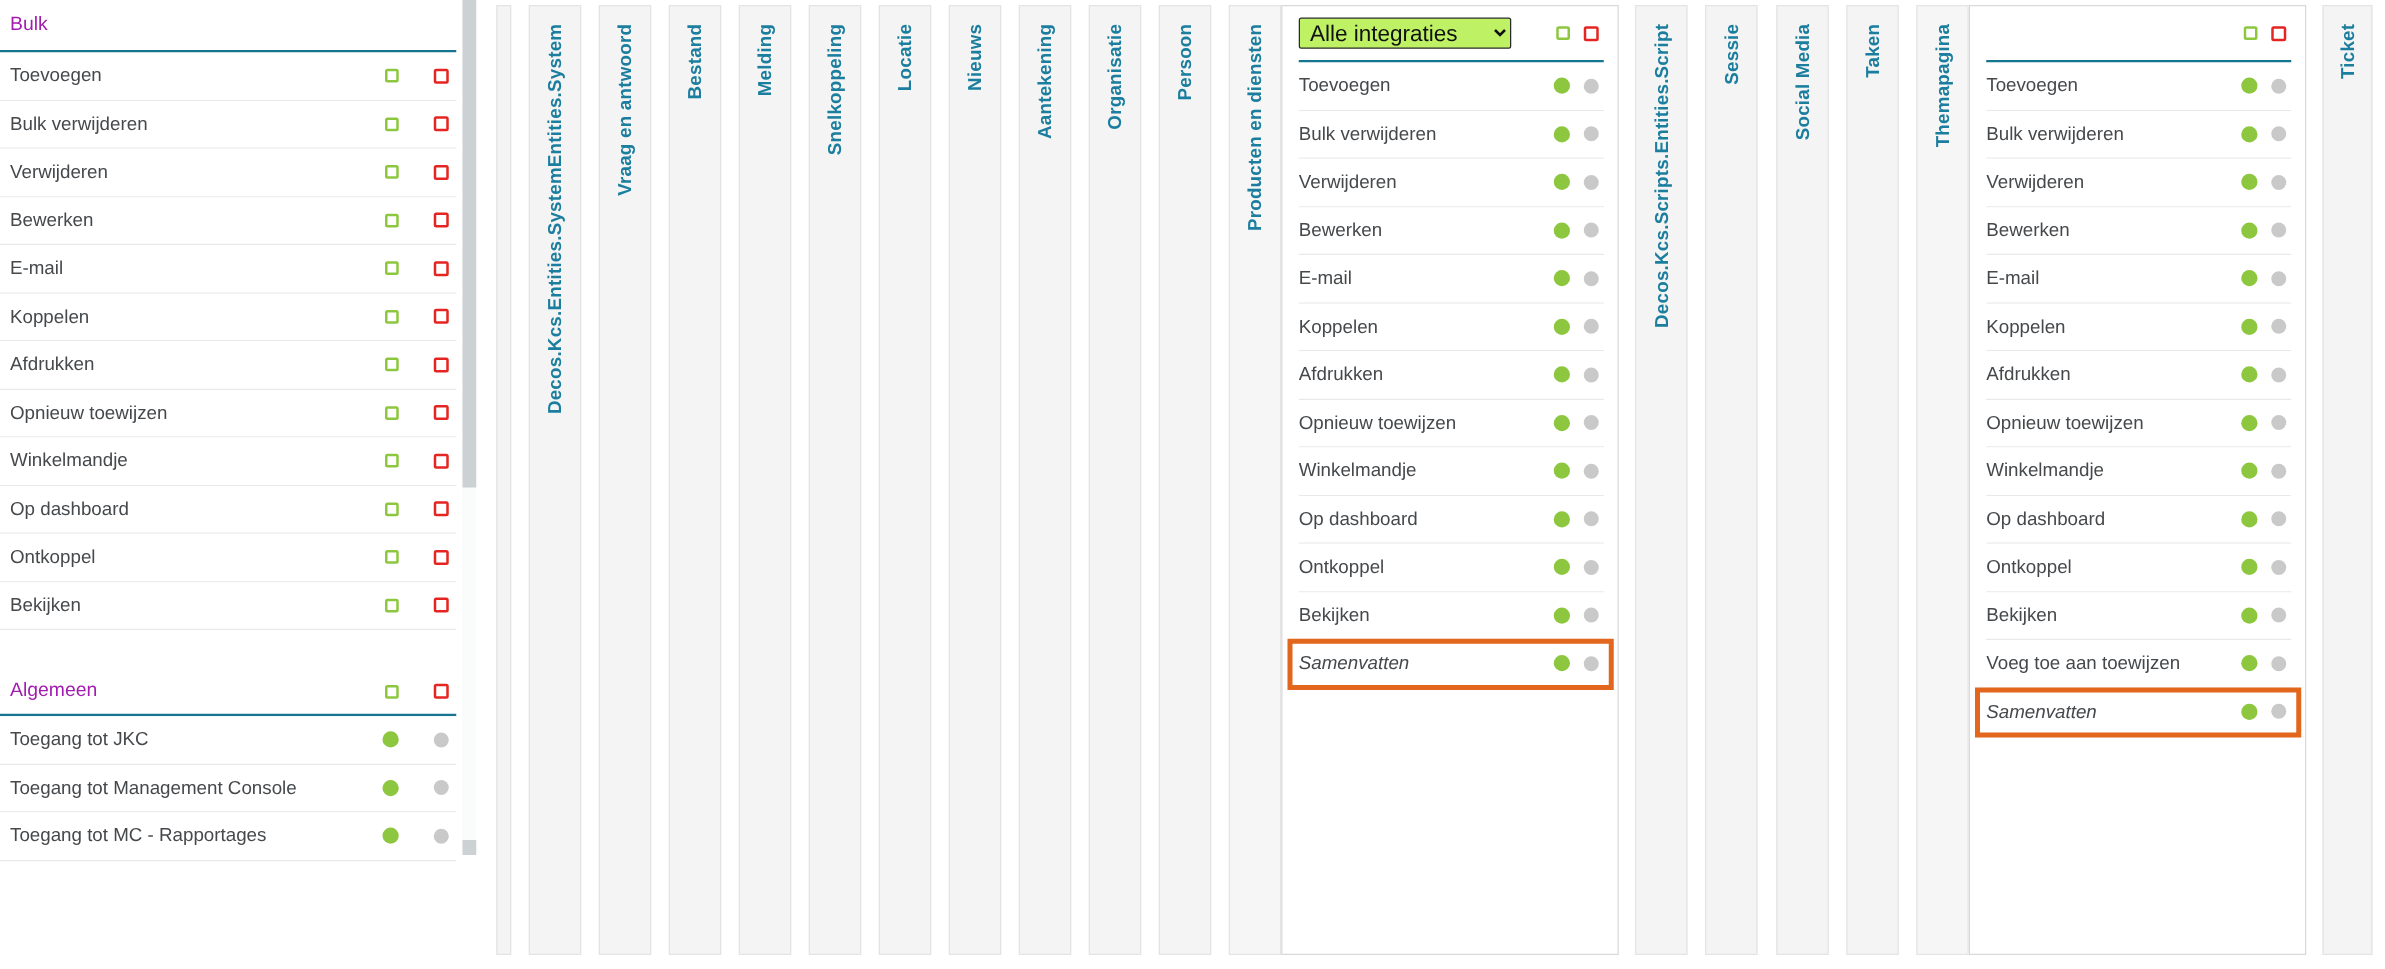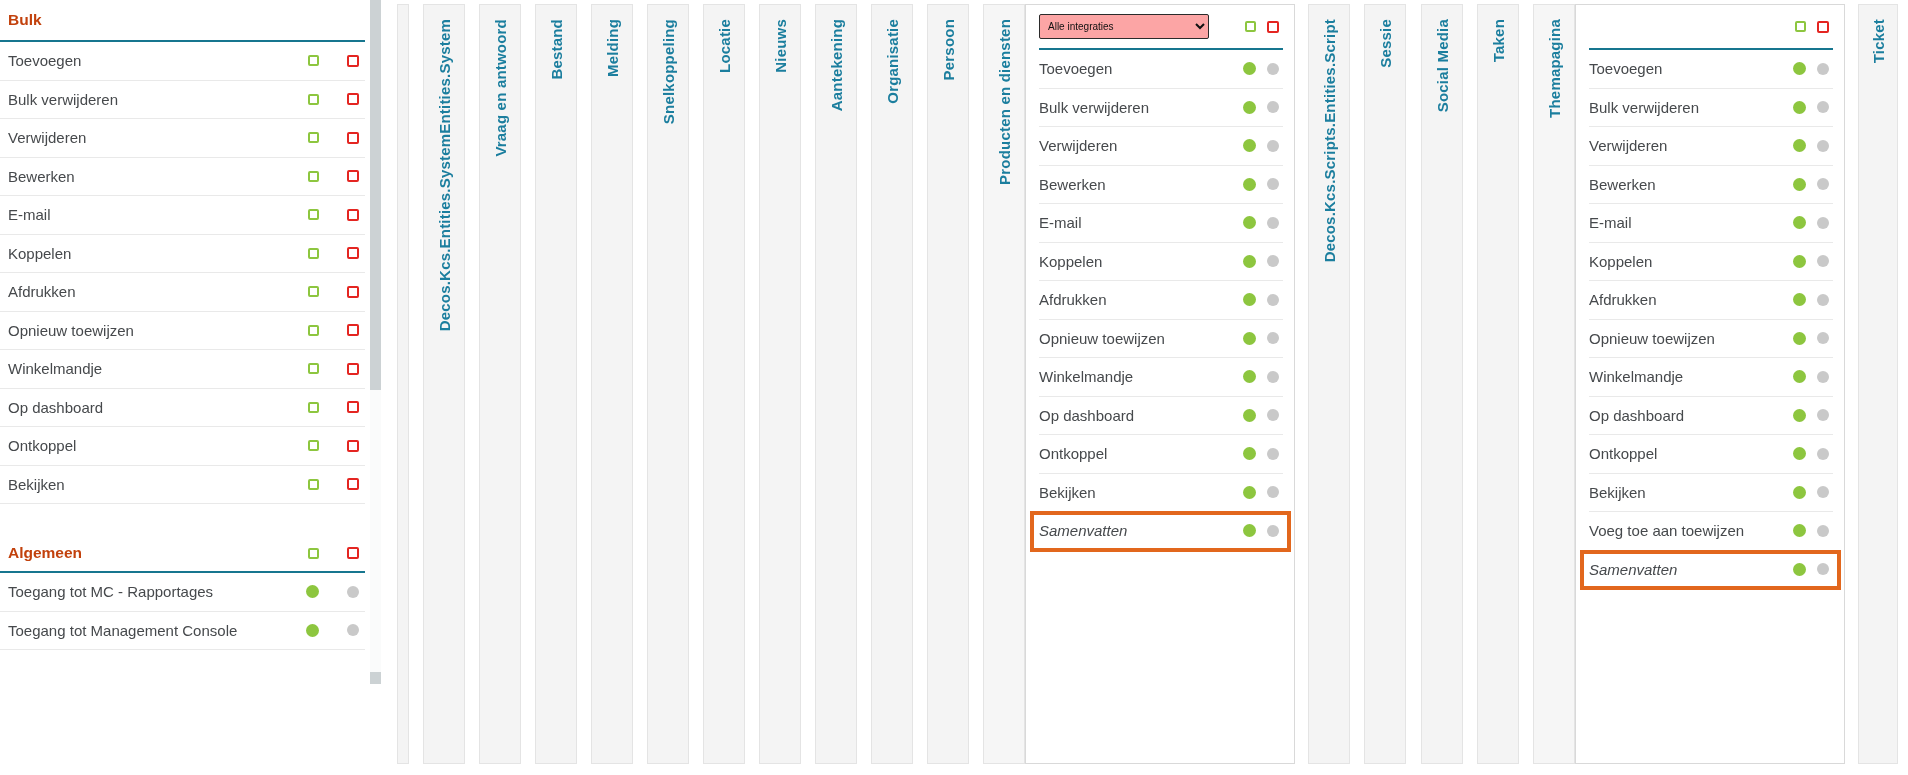--- a/index.html
+++ b/index.html
@@ -3,21 +3,21 @@
 <meta charset="utf-8">
 <style>
   * { margin:0; padding:0; box-sizing:border-box; }
   body { font-family:"Liberation Sans","DejaVu Sans",sans-serif; background:#fff; }
   #page { position:relative; width:1908px; height:775px; background:#fff; overflow:hidden; }
 
   
   .left-panel { position:absolute; left:0; top:0; width:365px; }
   .lp-header { display:flex; align-items:center; height:42px; border-bottom:2px solid #17768f;
                padding-left:8px; padding-right:6px; }
-  .lp-header .hdr-text { color:#c2410c; font-weight:700; font-size:15.5px; }
+  .lp-header .hdr-text { color:#a21caf; font-weight:400; font-size:15.5px; }
   .lp-header.algemeen { height:38px;text-align:center; }
   .lp-gap { height:31px; }
 
   .row { position:relative; display:flex; align-items:center; height:38.5px;
          border-bottom:1px solid #e9e9e9; padding-left:8px; padding-right:6px; background:#fff; }
   .row-label { flex:1; font-size:15px; color:#46494c; white-space:nowrap; overflow:hidden; }
   .spacer { flex:1; }
 
   .sq { flex:none; border-radius:2px; }
   .sq-green { width:11px; height:11px; border:2px solid #8dc63f; }
@@ -48,22 +48,22 @@
   .strip.sliver { width:12px; padding-top:0; }
 
   
   .expanded { position:absolute; top:4px; height:760px; }
   .expanded .strip-part { position:absolute; left:0; top:0; bottom:0; width:42px; background:#f6f6f6;
                           border:1px solid #e4e4e4; display:flex; justify-content:center;
                           align-items:flex-start; padding-top:14px; }
   .expanded .panel { position:absolute; left:42px; top:0; bottom:0; right:0; background:#fff;
                      border:1px solid #d9d9d9; padding:0 11px 0 13px; }
   .panel-header { display:flex; align-items:center; height:45px; border-bottom:2px solid #17768f; }
-  .panel-header select { width:170px; height:25px; font-family:inherit; font-size:10px; color:#111;
-                         border:1px solid #2b2b2b; border-radius:2px; background:#fca5a5; padding:0 4px; }
+  .panel-header select { width:170px; height:25px; font-family:inherit; font-size:18px; color:#111;
+                         border:1px solid #2b2b2b; border-radius:2px; background:#bef264; padding:0 4px; }
 </style>
 </head>
 <body>
 
 <div id="page">
 
   <div class="left-panel">
     <div class="lp-header">
       <span class="hdr-text">Bulk</span>
     </div>
@@ -133,26 +133,31 @@
     <div class="lp-gap"></div>
 
     <div class="lp-header algemeen">
       <span class="hdr-text">Algemeen</span>
       <span class="spacer"></span>
       <span class="sq sq-green"></span>
       <span class="sq sq-red"></span>
     </div>
     <div>
         <div class="row">
-          <span class="row-label">Toegang tot MC - Rapportages</span>
+          <span class="row-label">Toegang tot JKC</span>
           <span class="dot dot-green"></span>
           <span class="dot dot-gray"></span>
         </div>
         <div class="row">
           <span class="row-label">Toegang tot Management Console</span>
+          <span class="dot dot-green"></span>
+          <span class="dot dot-gray"></span>
+        </div>
+        <div class="row">
+          <span class="row-label">Toegang tot MC - Rapportages</span>
           <span class="dot dot-green"></span>
           <span class="dot dot-gray"></span>
         </div>
       </div>
   </div>
 
   <div class="vscroll">
     <div class="thumb"></div>
     <div class="btn"></div>
   </div>

